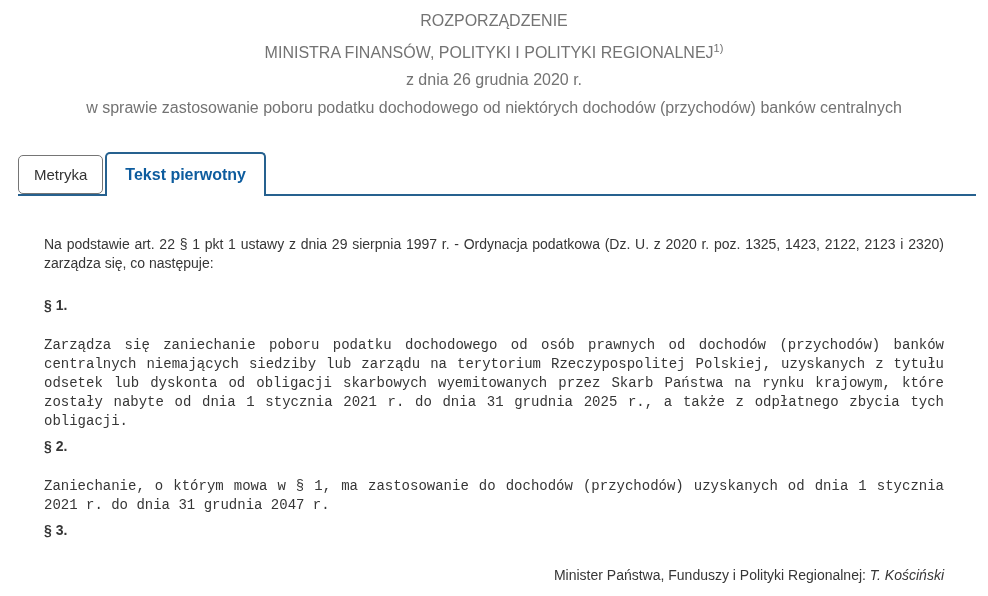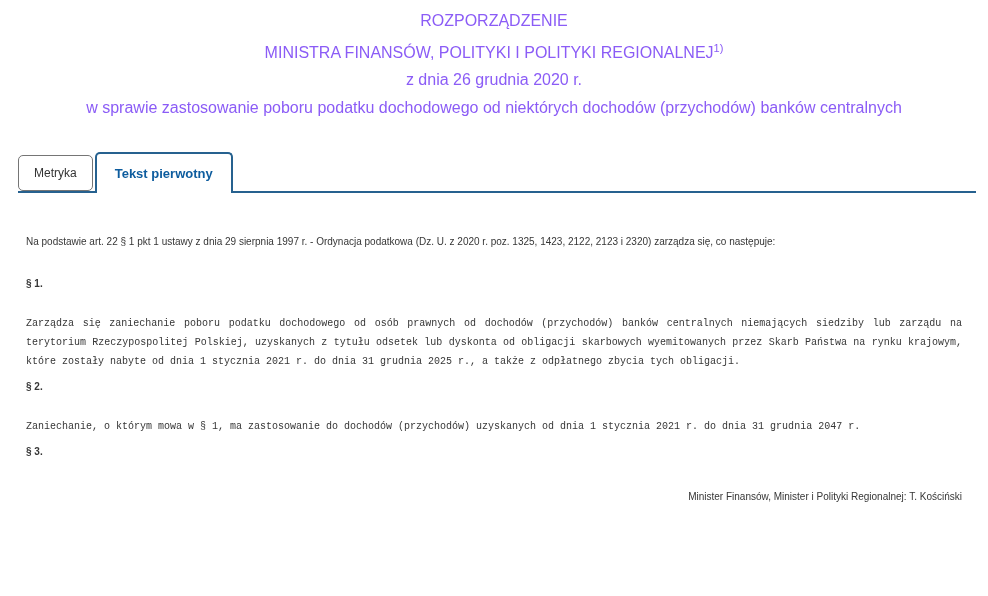--- a/index.html
+++ b/index.html
@@ -9,83 +9,83 @@
     font-family: "Liberation Sans", sans-serif;
     color: #363636;
     overflow: hidden;
     position: relative;
   }
 
   
   .doc-header {
     padding-top: 7px;
     text-align: center;
-    color: #8b5cf6;
+    color: #737373;
     font-size: 16px;
     line-height: 27.5px;
   }
   .doc-header .hline { white-space: nowrap; }
   .doc-header sup { font-size: 11px; }
 
   
   .tabstrip {
     margin: 31px 12px 0 18px;
     display: flex;
     align-items: flex-end;
     border-bottom: 2px solid #26618f;
   }
   .tab {
     background: #ffffff;
     cursor: pointer;
     white-space: nowrap;
   }
   .tab-inactive {
-    font-size: 12px;
+    font-size: 15px;
     color: #333333;
     border: 1px solid #757575;
     border-radius: 5px;
     padding: 10px 15px;
     margin-right: 2px;
   }
   .tab-active {
-    font-size: 13px;
+    font-size: 16px;
     font-weight: bold;
     color: #0d5c9e;
     border: 2px solid #26618f;
     border-bottom: none;
     border-radius: 5px 5px 0 0;
     padding: 12px 18px;
     margin-bottom: -2px;
     position: relative;
   }
   .tab-active::after {         
     content: "";
     position: absolute;
     left: 0; right: 0; bottom: -2px;
     height: 2px;
     background: #ffffff;
   }
 
   
   .content {
-    margin: 0 26px;
-    font-size: 10px;
+    margin: 0 44px;
+    font-size: 14px;
     line-height: 19px;
     text-align: justify;
   }
   .content .intro { margin: 39px 0 0 0; }
   .sec-head { font-weight: bold; margin: 23px 0 0 0; }
   .sec-head-tight { margin-top: 6px; }
   .sec-text { margin: 21px 0 0 0; font-family: Liberation Mono, monospace; }
 
   .signature {
     margin-top: 26px;
     text-align: right;
   }
-  .signature .sig-name { }
+  .signature .sig-name { font-style: italic; }
 </style>
 </head>
 <body>
 
 <div class="doc-header">
   <div class="hline">ROZPORZĄDZENIE</div>
   <div class="hline"><span>MINISTRA FINANSÓW, POLITYKI I POLITYKI REGIONALNEJ</span><sup>1)</sup></div>
   <div class="hline">z dnia 26 grudnia 2020 r.</div>
   <div class="hline">w sprawie zastosowanie poboru podatku dochodowego od niektórych dochodów (przychodów) banków centralnych</div>
 </div>
@@ -100,17 +100,17 @@
 
   <p class="sec-head">§ 1.</p>
   <p class="sec-text">Zarządza się zaniechanie poboru podatku dochodowego od osób prawnych od dochodów (przychodów) banków centralnych niemających siedziby lub zarządu na terytorium Rzeczypospolitej Polskiej, uzyskanych z tytułu odsetek lub dyskonta od obligacji skarbowych wyemitowanych przez Skarb Państwa na rynku krajowym, które zostały nabyte od dnia 1 stycznia 2021 r. do dnia 31 grudnia 2025 r., a także z odpłatnego zbycia tych obligacji.</p>
 
   <p class="sec-head sec-head-tight">§ 2.</p>
   <p class="sec-text">Zaniechanie, o którym mowa w § 1, ma zastosowanie do dochodów (przychodów) uzyskanych od dnia 1 stycznia 2021 r. do dnia 31 grudnia 2047 r.</p>
 
   <p class="sec-head sec-head-tight">§ 3.</p>
 
   <p class="signature">
-    <span>Minister Finansów, Minister i Polityki Regionalnej:</span>
+    <span>Minister Państwa, Funduszy i Polityki Regionalnej:</span>
     <span class="sig-name">T. Kościński</span>
   </p>
 
 </div>
 
 </body></html>

